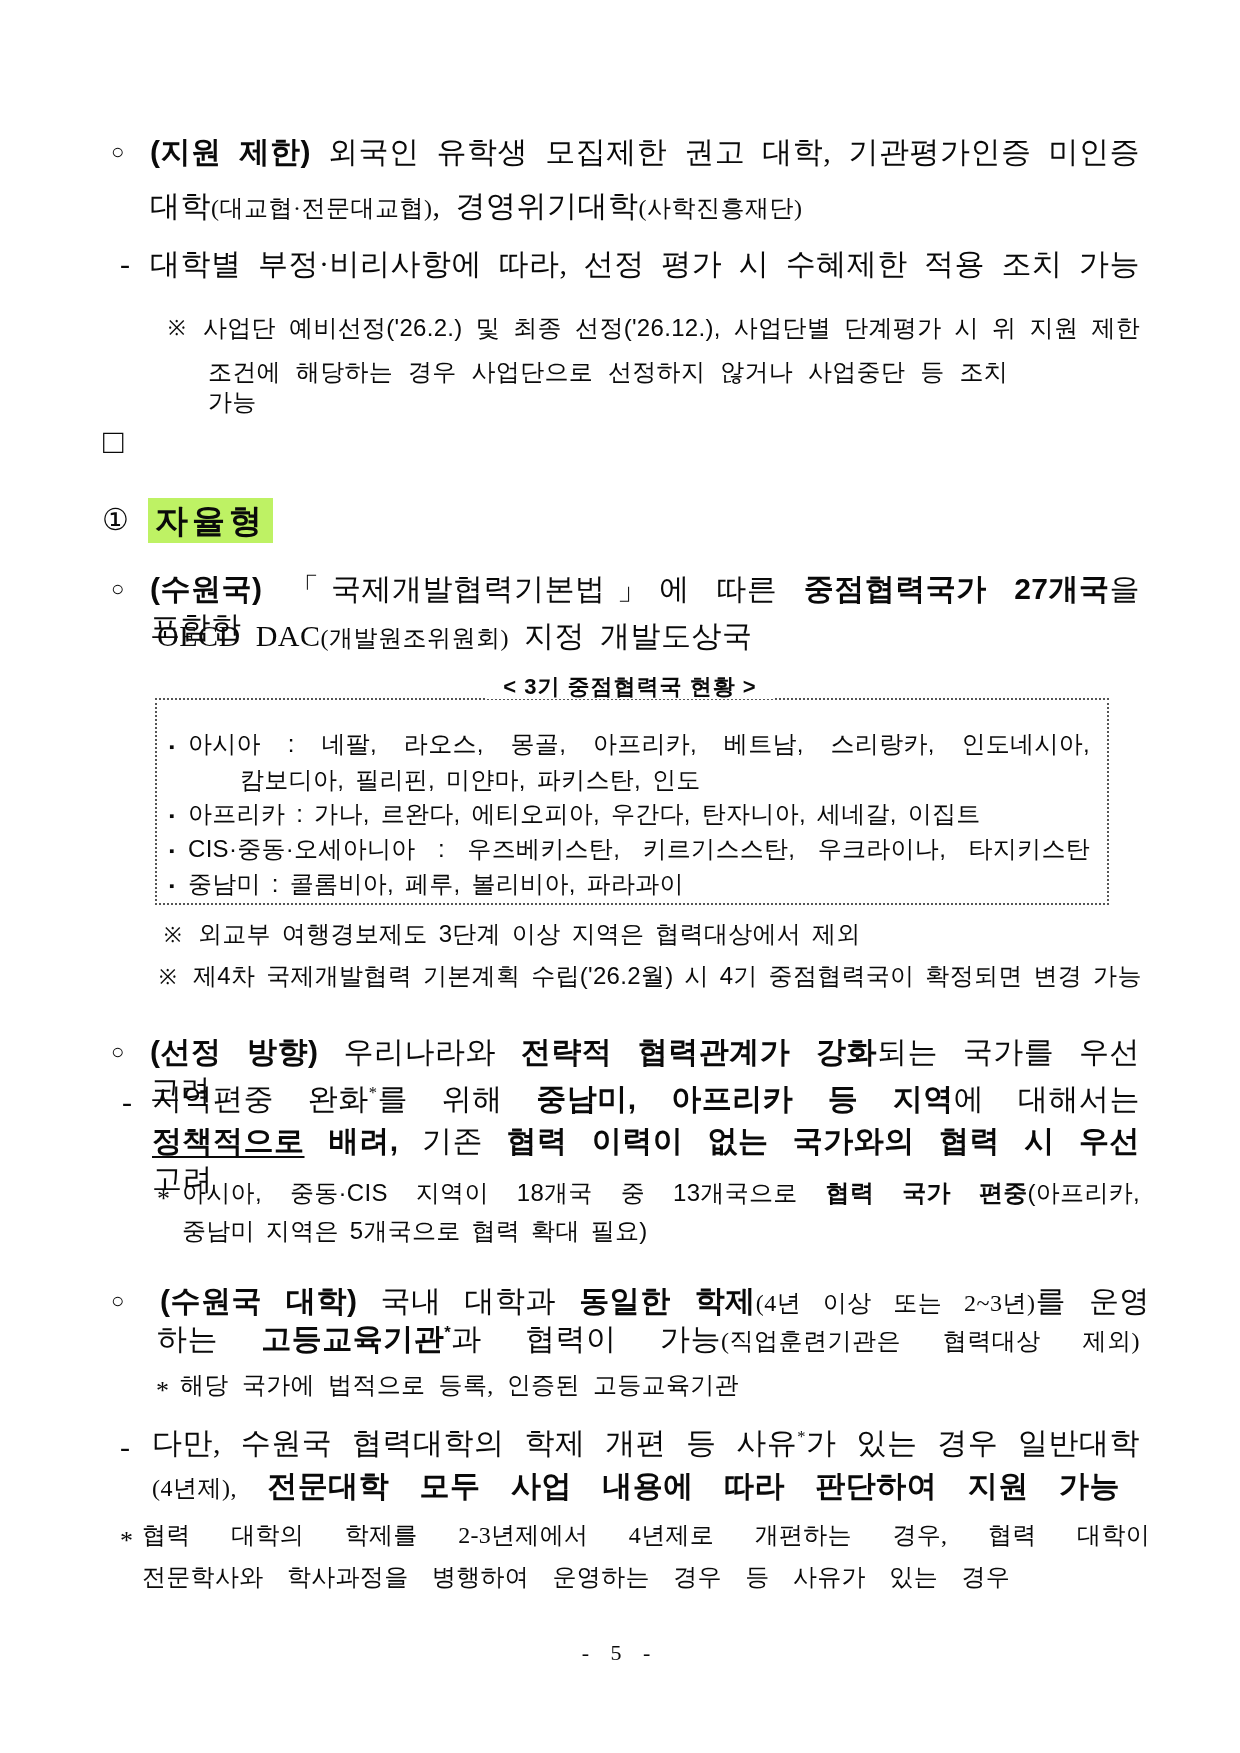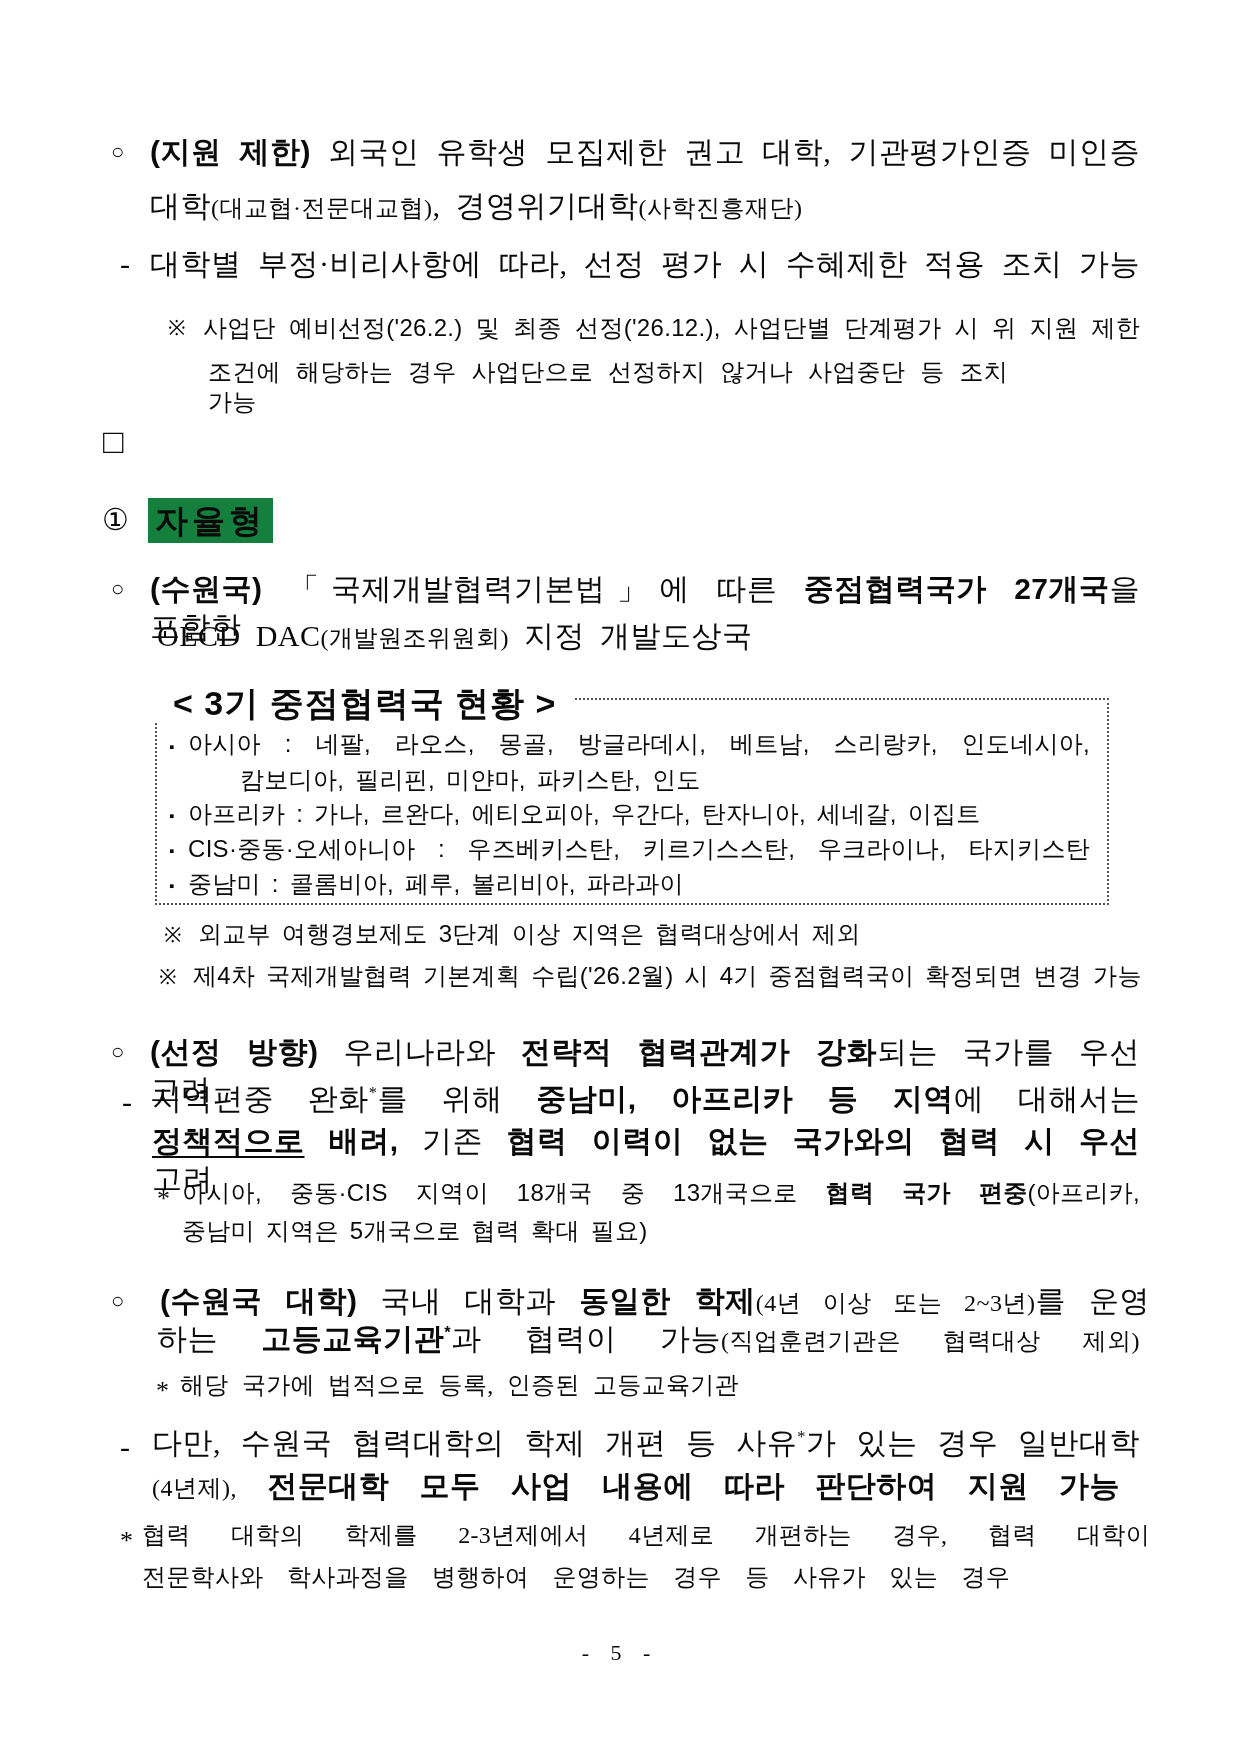--- a/index.html
+++ b/index.html
@@ -13,24 +13,24 @@
   .note{font-size:24px;letter-spacing:.3px;word-spacing:4px;}
   .mk{position:absolute;line-height:1;}
   .b{font-family:"Liberation Sans",sans-serif;font-weight:700;margin-top:12px;}
   .u{text-decoration:underline;text-underline-offset:5px;text-decoration-thickness:2px;}
   .sm{font-size:.8em;}
   sup{font-size:.55em;line-height:0;vertical-align:super;}
   .h1{font-size:38px;font-weight:700;letter-spacing:3px;word-spacing:12px;
       font-family:"Liberation Sans",sans-serif;}
   .h2{font-size:33px;font-weight:700;letter-spacing:4px;
       font-family:"Liberation Sans",sans-serif;}
-  .hl{background:#15803d;padding:4px 7px;}
+  .hl{background:#bef264;padding:4px 7px;}
   .kbox{position:absolute;border:2px dotted #555;}
-  .boxtitle{position:absolute;text-align:left;font-size:34px;font-weight:700;
-      font-family:"Liberation Sans",sans-serif;letter-spacing:1px;z-index:2;margin-top:9px;}
+  .boxtitle{position:absolute;text-align:center;font-size:22px;font-weight:700;
+      font-family:"Liberation Sans",sans-serif;letter-spacing:1px;z-index:2;}
   .boxtitle span{background:#fff;padding:0 18px;}
   .center{left:0;width:1240px;text-align:center;}
   .footer{font-size:22px;letter-spacing:8px;}
 </style>
 </head>
 <body>
 
 <div id="page">
 
   <span class="mk serif" style="top:141px;left:111px;font-size:22px">○</span>
@@ -54,21 +54,21 @@
   <span class="mk serif" style="top:578px;left:111px;font-size:22px">○</span>
   <div class="ln body serif j" style="top:570px;left:150px;width:990px"><span class="b">(수원국)</span><span> 「국제개발협력기본법」에 따른 </span><span class="b">중점협력국가 27개국</span><span>을 포함한</span></div>
   <div class="ln body serif" style="top:617px;left:157px"><span>OECD DAC</span><span class="sm">(개발원조위원회)</span><span> 지정 개발도상국</span></div>
 
   <div class="boxtitle" style="top:672px;left:155px;width:950px">
     <span>&lt; 3기 중점협력국 현황 &gt;</span>
   </div>
   <div class="kbox" style="top:698px;left:155px;width:950px;height:203px"></div>
 
   <span class="mk sans" style="top:739px;left:169px;font-size:15px">▪</span>
-  <div class="ln note sans j" style="top:729px;left:188px;width:902px"><span>아시아 : 네팔, 라오스, 몽골, 방글라데시, 베트남, 스리랑카, 인도네시아,</span></div>
+  <div class="ln note sans j" style="top:729px;left:188px;width:902px"><span>아시아 : 네팔, 라오스, 몽골, 아프리카, 베트남, 스리랑카, 인도네시아,</span></div>
   <div class="ln note sans" style="top:765px;left:240px"><span>캄보디아, 필리핀, 미얀마, 파키스탄, 인도</span></div>
 
   <span class="mk sans" style="top:808px;left:169px;font-size:15px">▪</span>
   <div class="ln note sans" style="top:799px;left:188px"><span>아프리카 : 가나, 르완다, 에티오피아, 우간다, 탄자니아, 세네갈, 이집트</span></div>
 
   <span class="mk sans" style="top:843px;left:169px;font-size:15px">▪</span>
   <div class="ln note sans j" style="top:834px;left:188px;width:902px"><span>CIS·중동·오세아니아 : 우즈베키스탄, 키르기스스탄, 우크라이나, 타지키스탄</span></div>
 
   <span class="mk sans" style="top:878px;left:169px;font-size:15px">▪</span>
   <div class="ln note sans" style="top:869px;left:188px"><span>중남미 : 콜롬비아, 페루, 볼리비아, 파라과이</span></div>

